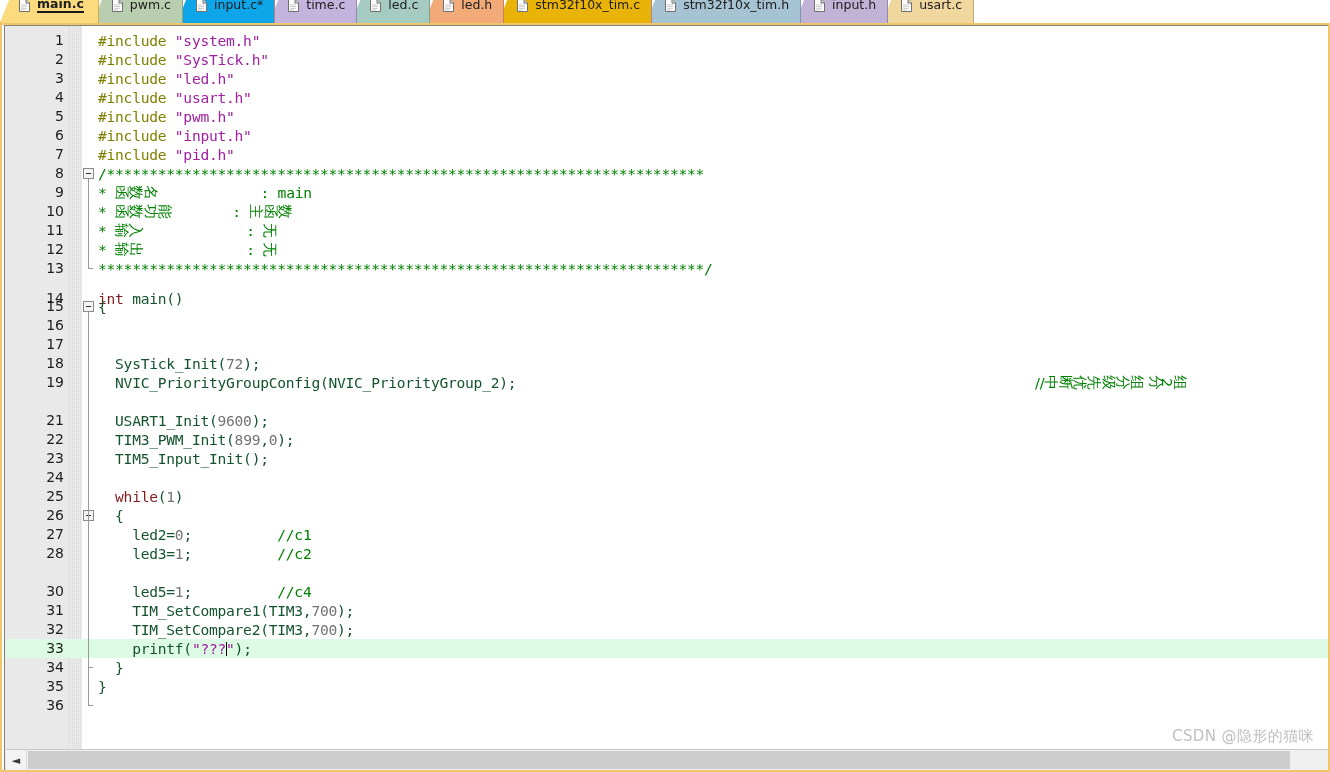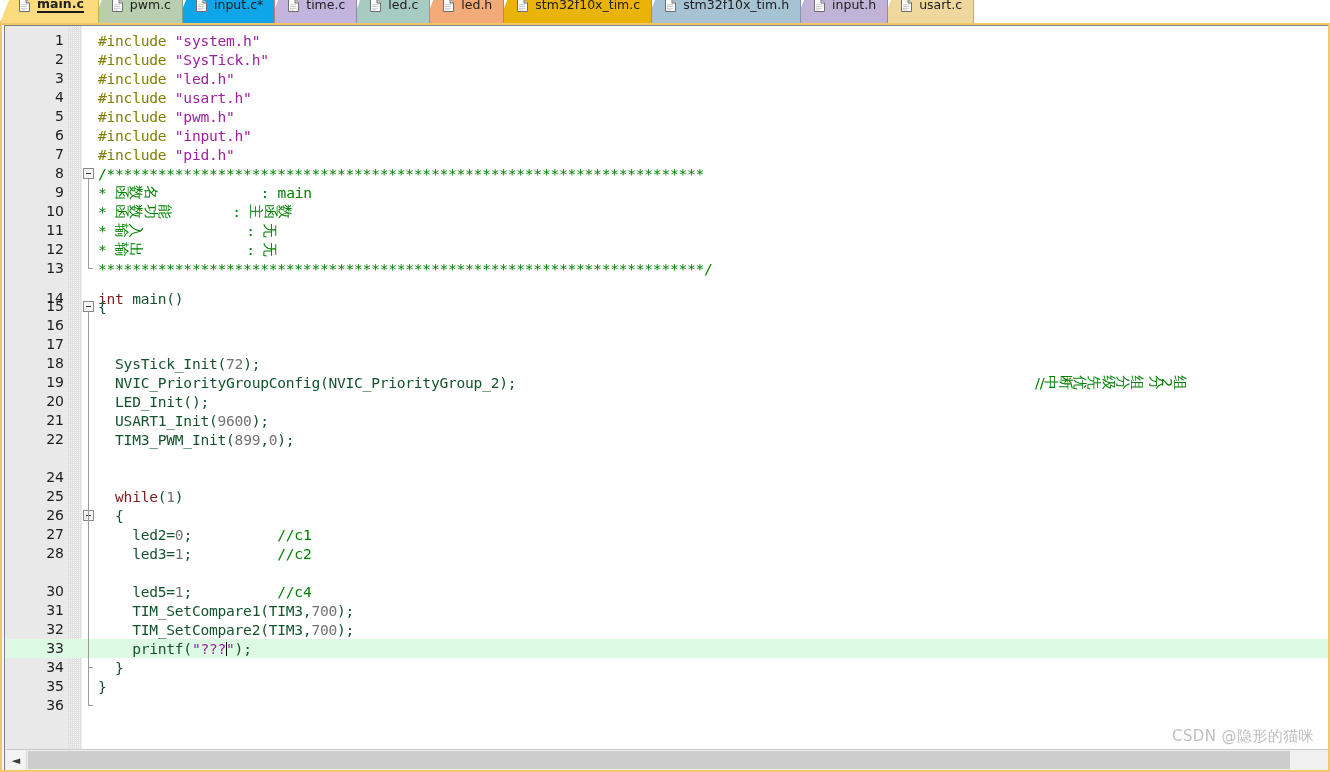--- a/index.html
+++ b/index.html
@@ -469,31 +469,31 @@
             <span class="ltext"></span>
           </div>
           <div class="line" style="top: 328px;">
             <span class="lineno">18</span>
             <span class="ltext"><span class="k-id">  SysTick_Init(</span><span class="k-num">72</span><span class="k-id">);</span></span>
           </div>
           <div class="line" style="top: 347px;">
             <span class="lineno">19</span>
             <span class="ltext"><span class="k-id">  NVIC_PriorityGroupConfig(NVIC_PriorityGroup_2);</span></span>
           </div>
-          <div class="line" style="top: 366px;">
-            <span class="lineno">20</span>
-            <span class="ltext"><span class="k-id">  LED_Init();</span></span>
-          </div>
           <div class="line" style="top: 385px;">
             <span class="lineno">21</span>
             <span class="ltext"><span class="k-id">  USART1_Init(</span><span class="k-num">9600</span><span class="k-id">);</span></span>
           </div>
           <div class="line" style="top: 404px;">
             <span class="lineno">22</span>
             <span class="ltext"><span class="k-id">  TIM3_PWM_Init(</span><span class="k-num">899</span><span class="k-id">,</span><span class="k-num">0</span><span class="k-id">);</span></span>
+          </div>
+          <div class="line" style="top: 423px;">
+            <span class="lineno">23</span>
+            <span class="ltext"><span class="k-id">  TIM5_Input_Init();</span></span>
           </div>
           <div class="line" style="top: 442px;">
             <span class="lineno">24</span>
             <span class="ltext"></span>
           </div>
           <div class="line" style="top: 461px;">
             <span class="lineno">25</span>
             <span class="ltext"><span class="k-id">  </span><span class="k-kw">while</span><span class="k-id">(</span><span class="k-num">1</span><span class="k-id">)</span></span>
           </div>
           <div class="line" style="top: 480px;">

